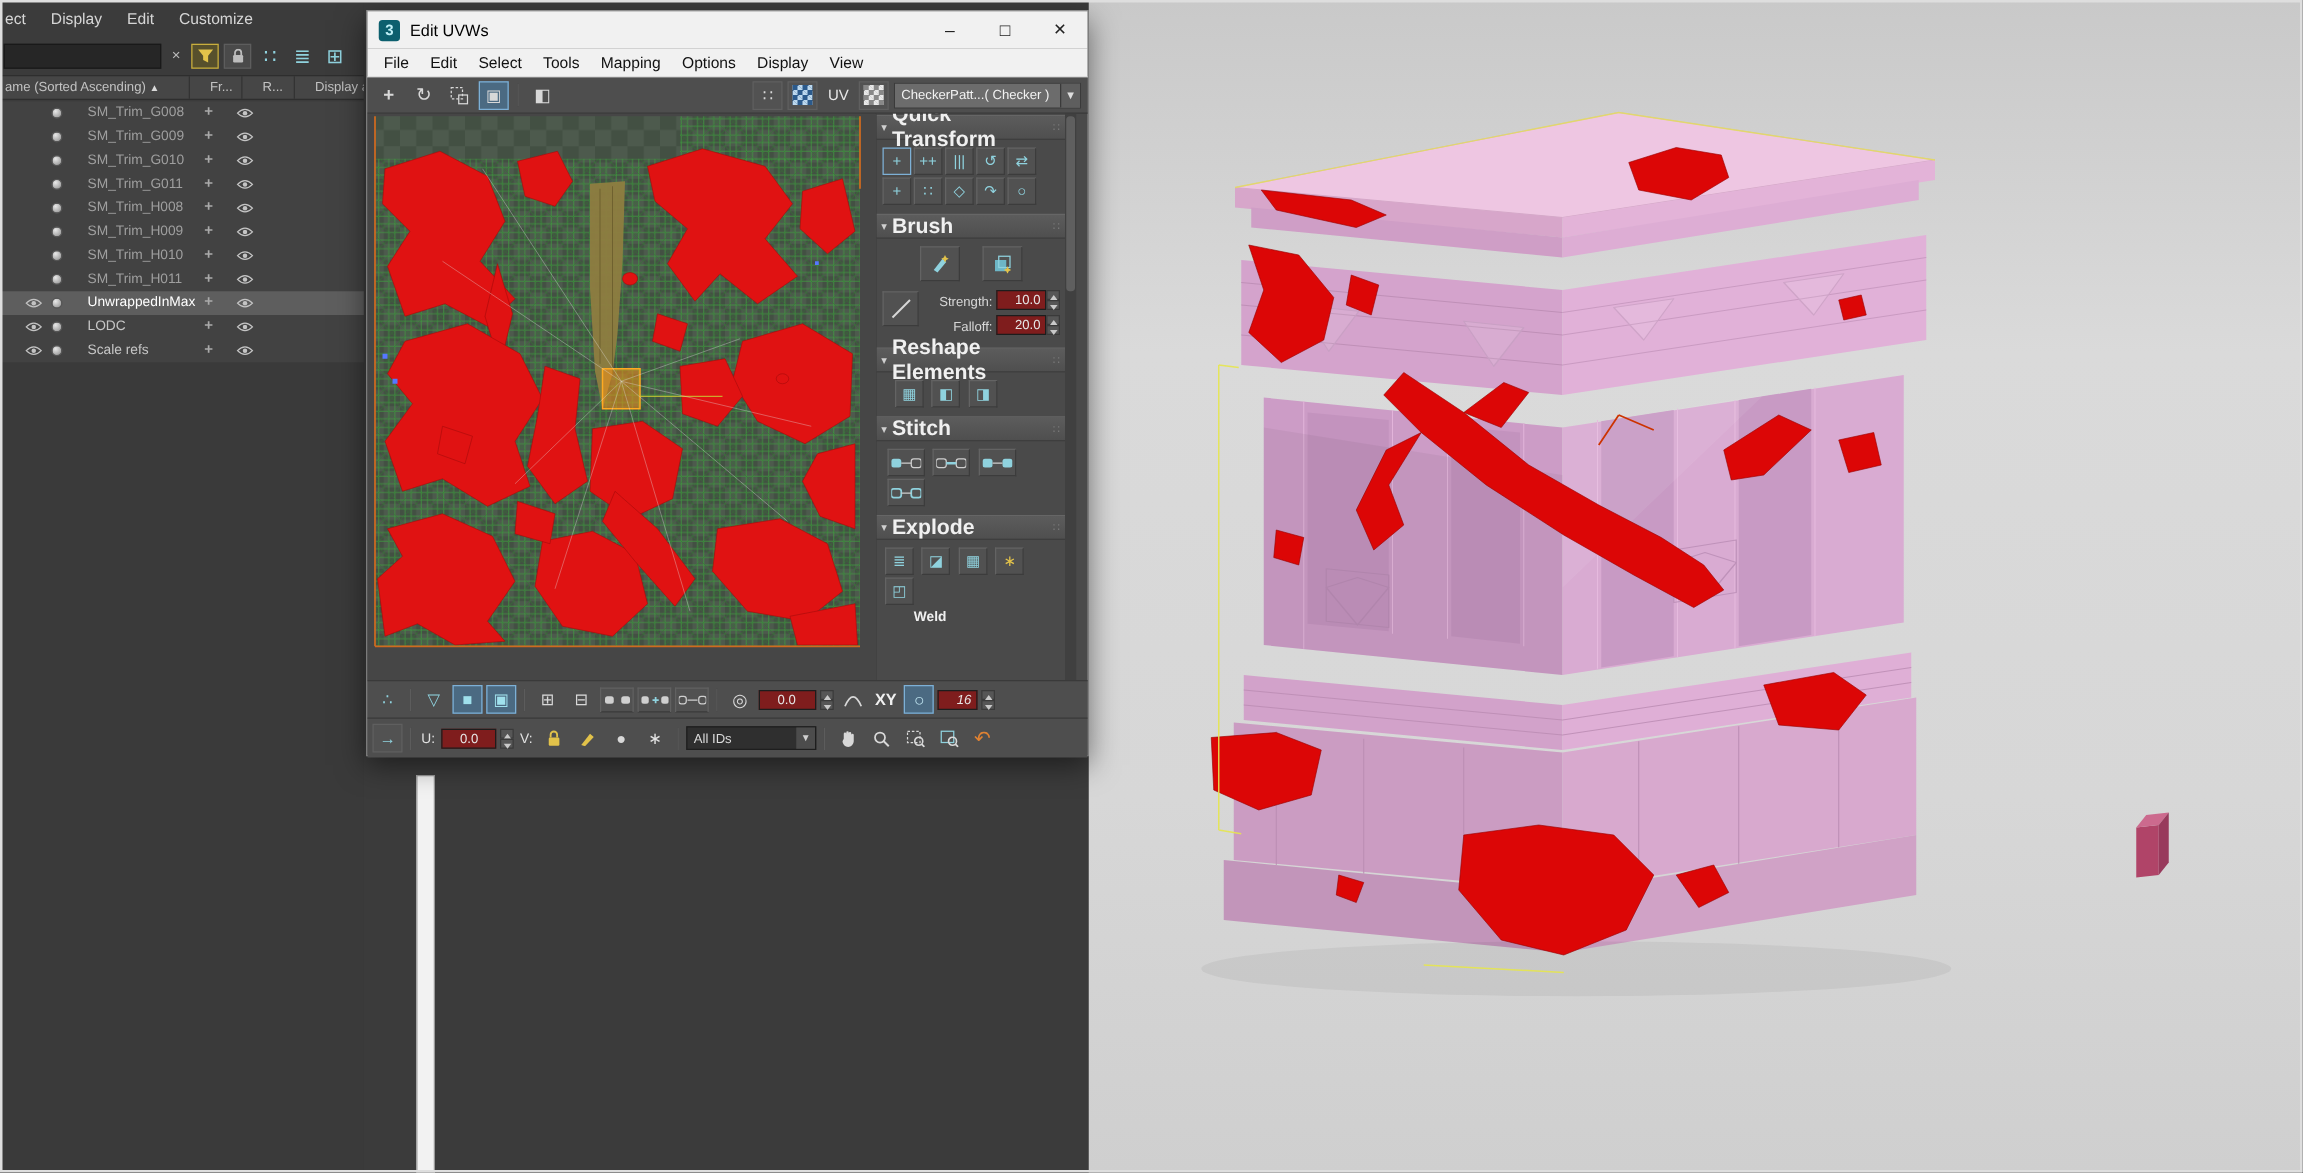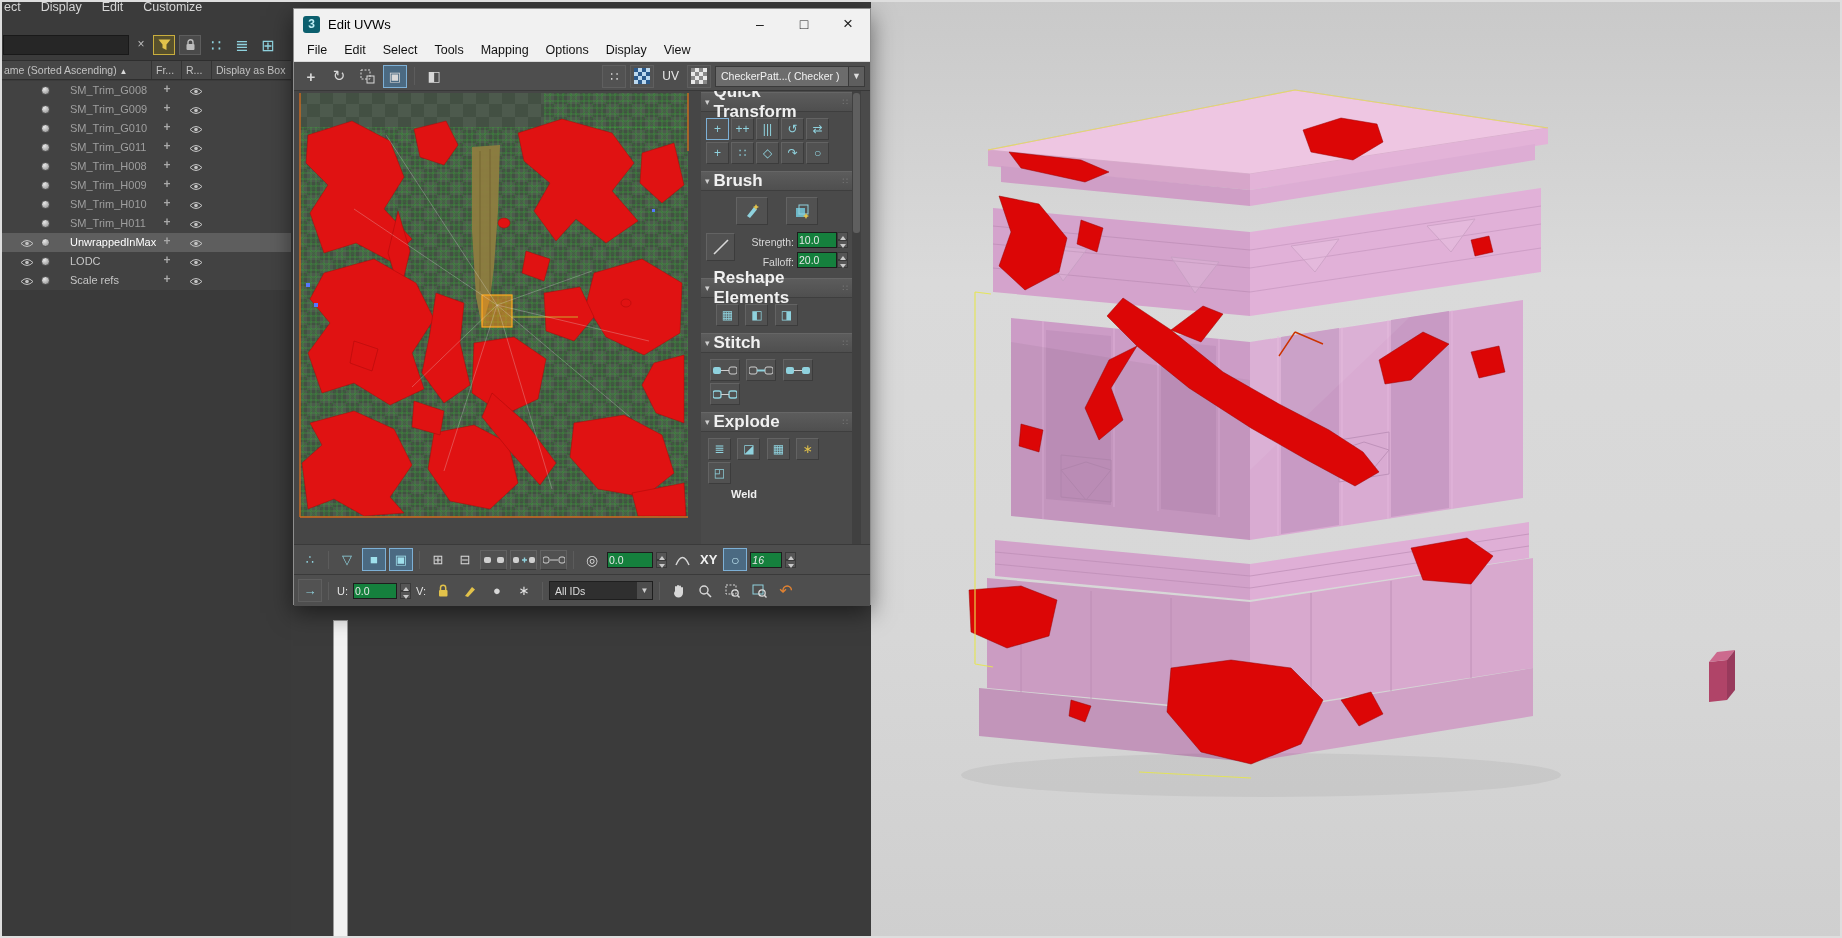--- a/index.html
+++ b/index.html
@@ -2,30 +2,30 @@
 <html><head>
 <meta charset="utf-8">
 <style>
   * { margin:0; padding:0; box-sizing:border-box; }
   html,body { width:1842px; height:938px; }
   body { position:relative; background:#3b3b3b; font-family:"Liberation Sans",sans-serif; overflow:hidden; color:#cfcfcf; }
   .app-frame { position:absolute; inset:0; border:2px solid #dedede; pointer-events:none; z-index:90; }
 
   
   #scene-explorer { position:absolute; left:0; top:0; width:291px; height:938px; background:#3b3b3b; }
-  .se-menubar { position:absolute; left:0; top:0; width:100%; height:30px; display:flex; align-items:flex-start; gap:20px; padding-left:4px; font-size:12.5px; color:#d6d6d6; }
+  .se-menubar { position:absolute; left:0; top:0; width:100%; height:30px; display:flex; align-items:center; gap:20px; padding-left:4px; font-size:12.5px; color:#d6d6d6; }
   .menu-item { cursor:default; }
   .se-searchrow { position:absolute; left:0; top:32px; width:100%; height:26px; display:flex; align-items:center; gap:4px; padding-left:3px; }
   .se-search { width:126px; height:20px; background:#262626; border:1px solid #191919; color:#ddd; font-size:11px; padding:0 4px; }
   .xbtn { width:16px; height:16px; color:#bdbdbd; font-size:12px; text-align:center; line-height:15px; }
   .tbtn { width:22px; height:20px; display:flex; align-items:center; justify-content:center; background:#4a4a4a; border:1px solid #5d5d5d; }
   .tbtn.active { background:#57502c; border-color:#c9ae3e; }
   .tbtn.flat { background:transparent; border-color:transparent; }
   .teal { color:#8fd2de; }
-  .se-colheader { position:absolute; left:0; top:60px; width:100%; height:20px; background:#464646; border-top:1px solid #2e2e2e; border-bottom:1px solid #2e2e2e; font-size:10.5px; color:#c2c2c2; display:flex; }
+  .se-colheader { position:absolute; left:0; top:60px; width:100%; height:20px; background:#464646; border-top:1px solid #2e2e2e; border-bottom:1px solid #2e2e2e; font-size:10.5px; color:#c2c2c2; display:flex;gap:12px; }
   .se-colheader .cell { padding:3px 4px 0 4px; border-right:1px solid #333; height:100%; overflow:hidden; white-space:nowrap; }
   .c-name { width:152px; } .c-fr { width:30px; } .c-r { width:30px; } .c-disp { flex:1; border-right:none !important; }
   #scene-rows { position:absolute; left:0; top:81px; width:100%; background:#424242; }
   .se-row { position:relative; height:19px; font-size:11px; color:#c6c6c6; }
   .se-row.dim .se-label { color:#9f9f9f; }
   .se-row.selected { background:#5e5e5e; }
   .se-row.selected .se-label { color:#ffffff; }
   .gutter-eye { position:absolute; left:20px; top:5px; color:#c2c2c2; }
   .obj-dot { position:absolute; left:41px; top:5px; width:9px; height:9px; border-radius:50%; background:radial-gradient(circle at 35% 30%, #e8e8e8, #8a8a8a); border:1px solid #555; }
   .se-label { position:absolute; left:70px; top:3px; white-space:nowrap; }
@@ -67,21 +67,21 @@
   .ro-grip { margin-left:auto; color:#7a7a7a; font-size:9px; }
   .rollout-body { padding:5px 4px; }
   .pbtn { display:inline-flex; align-items:center; justify-content:center; width:23px; height:22px; background:#515151; border:1px solid #636363; border-bottom-color:#3c3c3c; border-right-color:#3c3c3c; color:#8fd2de; font-size:12px; margin:1px; vertical-align:middle; }
   .pbtn.big { width:32px; height:28px; }
   .pbtn.blue-edge { border-color:#7db0d6; }
   .qt-grid { display:flex; flex-wrap:wrap; width:140px; }
   .brush-row { display:flex; justify-content:center; gap:16px; margin-bottom:6px; }
   .brush-lower { display:flex; gap:6px; }
   .numrow { display:flex; align-items:flex-end; margin-bottom:4px; }
   .numlabel { width:52px; text-align:right; font-size:10.5px; color:#d6d6d6; margin-right:3px; }
-  .numfield { width:40px; height:16px; background:#15803d; border:1px solid #1d1d1d; color:#e6e6e6; font-size:10.5px; text-align:left; padding:1px 1px; }
+  .numfield { width:40px; height:16px; background:#7f1d1d; border:1px solid #1d1d1d; color:#e6e6e6; font-size:10.5px; text-align:left; padding:1px 14px; }
   .spin { width:11px; height:16px; display:flex; flex-direction:column; }
   .spin span { flex:1; background:#565656; border:1px solid #3a3a3a; position:relative; }
   .spin span::after { content:""; position:absolute; left:2px; top:3px; border-left:3px solid transparent; border-right:3px solid transparent; }
   .spin .up::after { border-bottom:4px solid #c9c9c9; }
   .spin .dn::after { border-top:4px solid #c9c9c9; }
   .weld-partial { font-size:11px; font-weight:bold; color:#f0f0f0; padding:3px 0 0 24px; }
 
   .statusbar { height:30px; background:#4e4e4e; border-top:1px solid #3a3a3a; display:flex; align-items:center; padding:0 4px; gap:3px; }
   .statusbar:last-child { height:32px; }
   .sb-label { font-size:11px; color:#e2e2e2; padding:0 2px; }

